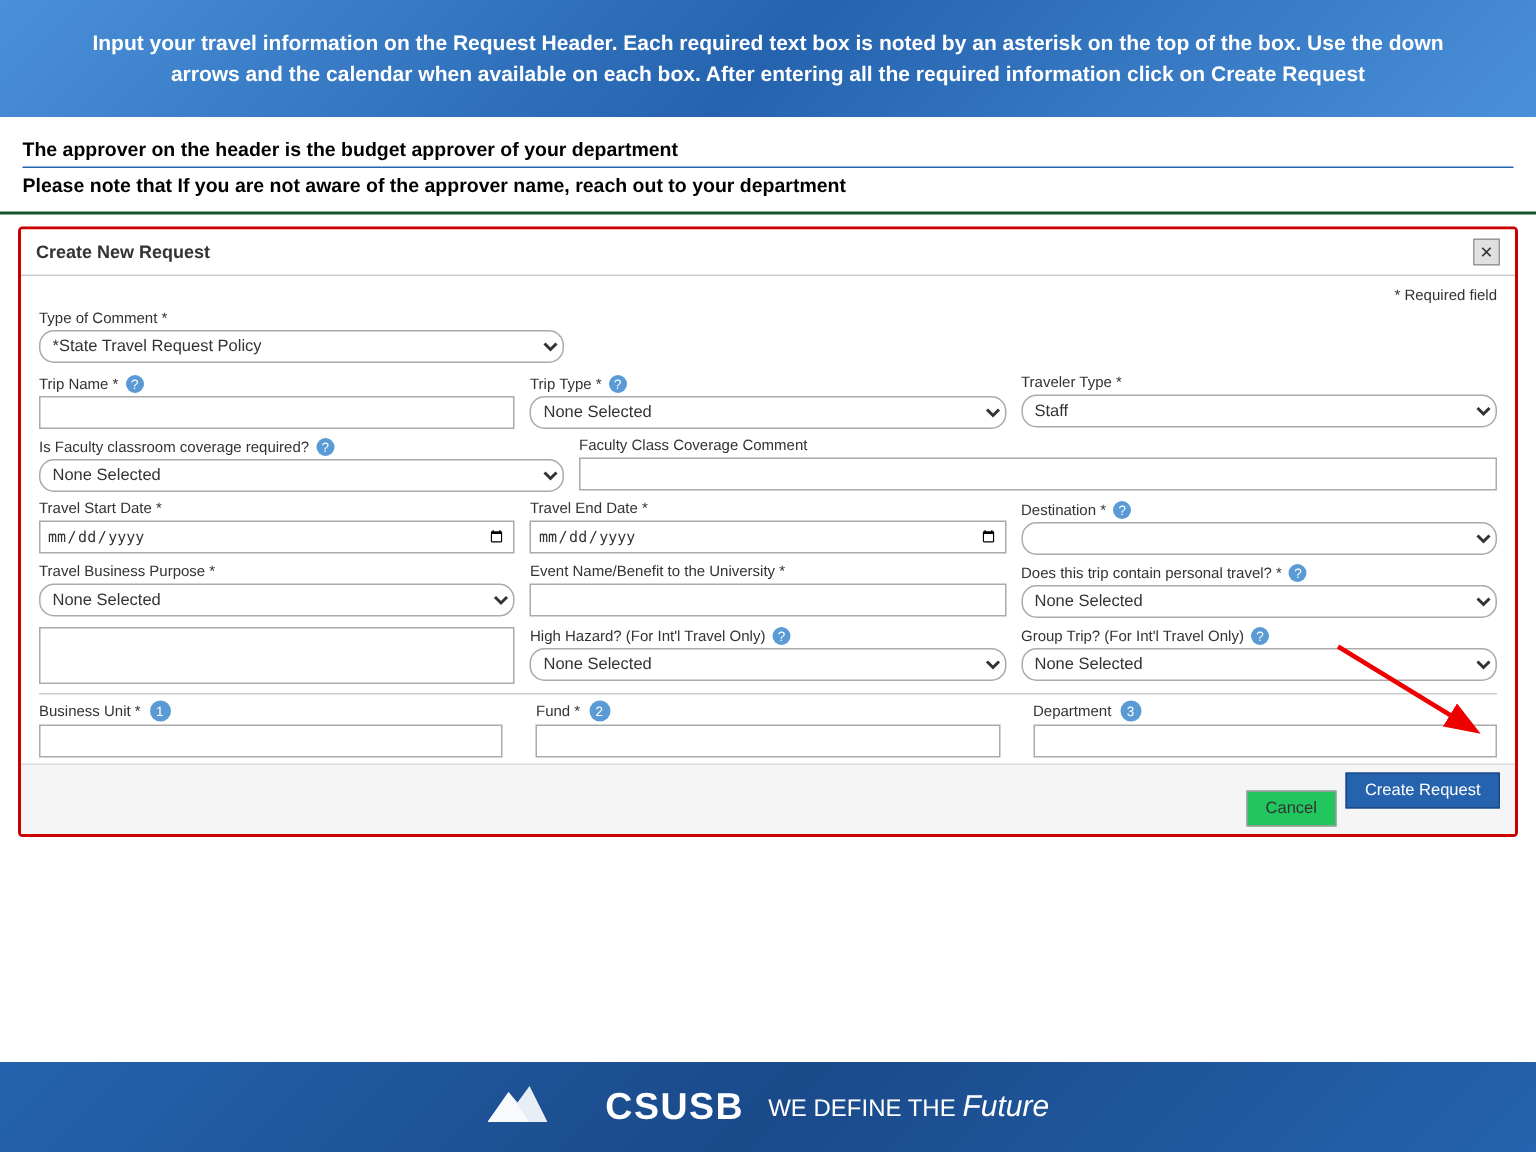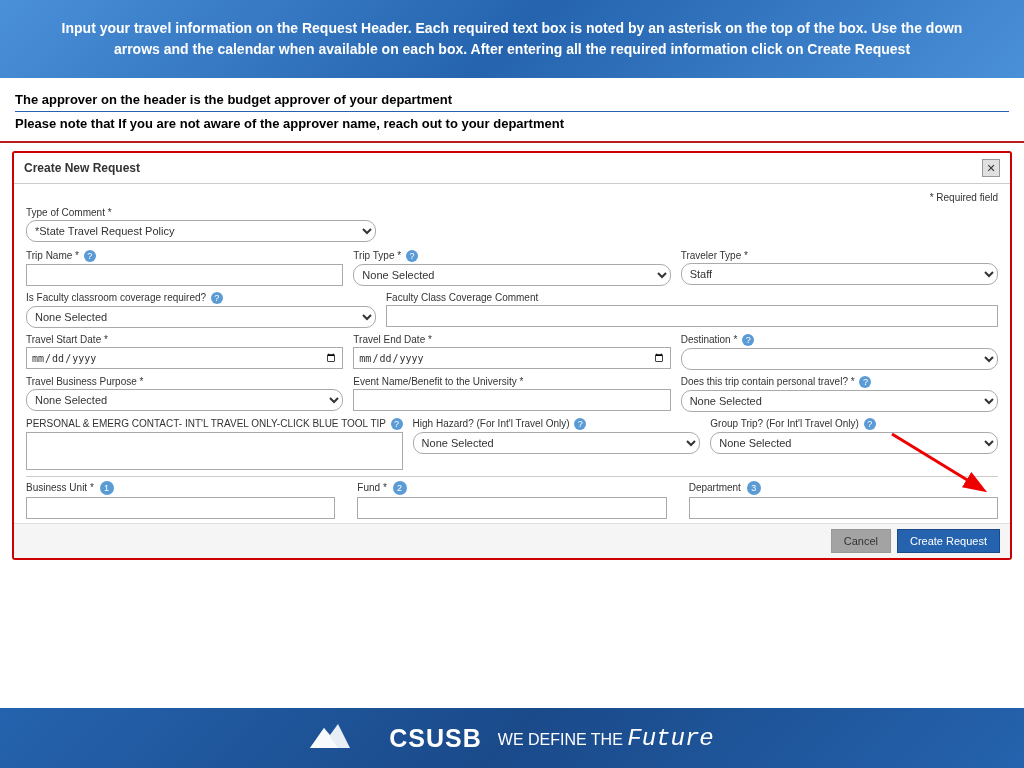--- a/index.html
+++ b/index.html
@@ -18,21 +18,21 @@
       text-align: center;
       padding: 18px 56px;
       font-size: 14px;
       font-weight: bold;
       line-height: 1.5;
     }
 
     
     .notice-area {
       padding: 10px 15px 6px 15px;
-      border-bottom: 2px solid #b91c1c;
+      border-bottom: 2px solid #14532d;
     }
     .notice-line {
       font-size: 13px;
       font-weight: bold;
       color: #000;
       padding: 4px 0;
       border-bottom: 1px solid #2563ae;
     }
     .notice-line:last-child { border-bottom: none; }
 
@@ -162,22 +162,23 @@
 
     .btn {
       height: 24px;
       padding: 0 12px;
       font-size: 11px;
       cursor: pointer;
       border: 1px solid #999;
     }
 
     .btn-cancel {
-      background: #a3a3a3;
-      color: #333;
+      background: #22c55e;
+      color: #333;
+      margin-top: 12px;
     }
 
     .btn-create {
       background: #2563ae;
       color: #fff;
       border-color: #1a4a8a;
     }
 
     
     .bottom-footer {
@@ -213,22 +214,22 @@
     }
 
     .footer-slogan {
       color: #fff;
       font-size: 16px;
       font-weight: normal;
     }
 
     .footer-slogan em {
       font-style: italic;
-      font-family: Liberation Mono, monospace;
-      font-size: 24px;
+      font-family: Liberation Sans, sans-serif;
+      font-size: 20px;
     }
 
     .bottom-fields-row {
       border-top: 1px solid #ccc;
       padding-top: 4px;
       display: flex;
       gap: 22px;
     }
 
     .bottom-field-group {
@@ -365,24 +366,20 @@
           <span class="help-icon">?</span>
         </label>
         <select class="form-select">
           <option>None Selected</option>
         </select>
       </div>
     </div>
 
     <div class="form-row">
       <div class="form-group">
-        <label class="form-label">
-          <span>PERSONAL &amp; EMERG CONTACT- INT'L TRAVEL ONLY-CLICK BLUE TOOL TIP</span>
-          <span class="help-icon">?</span>
-        </label>
         <textarea class="form-textarea" style=""></textarea>
       </div>
       <div class="form-group">
         <label class="form-label">
           <span>High Hazard? (For Int'l Travel Only)</span>
           <span class="help-icon">?</span>
         </label>
         <select class="form-select">
           <option>None Selected</option>
         </select>

